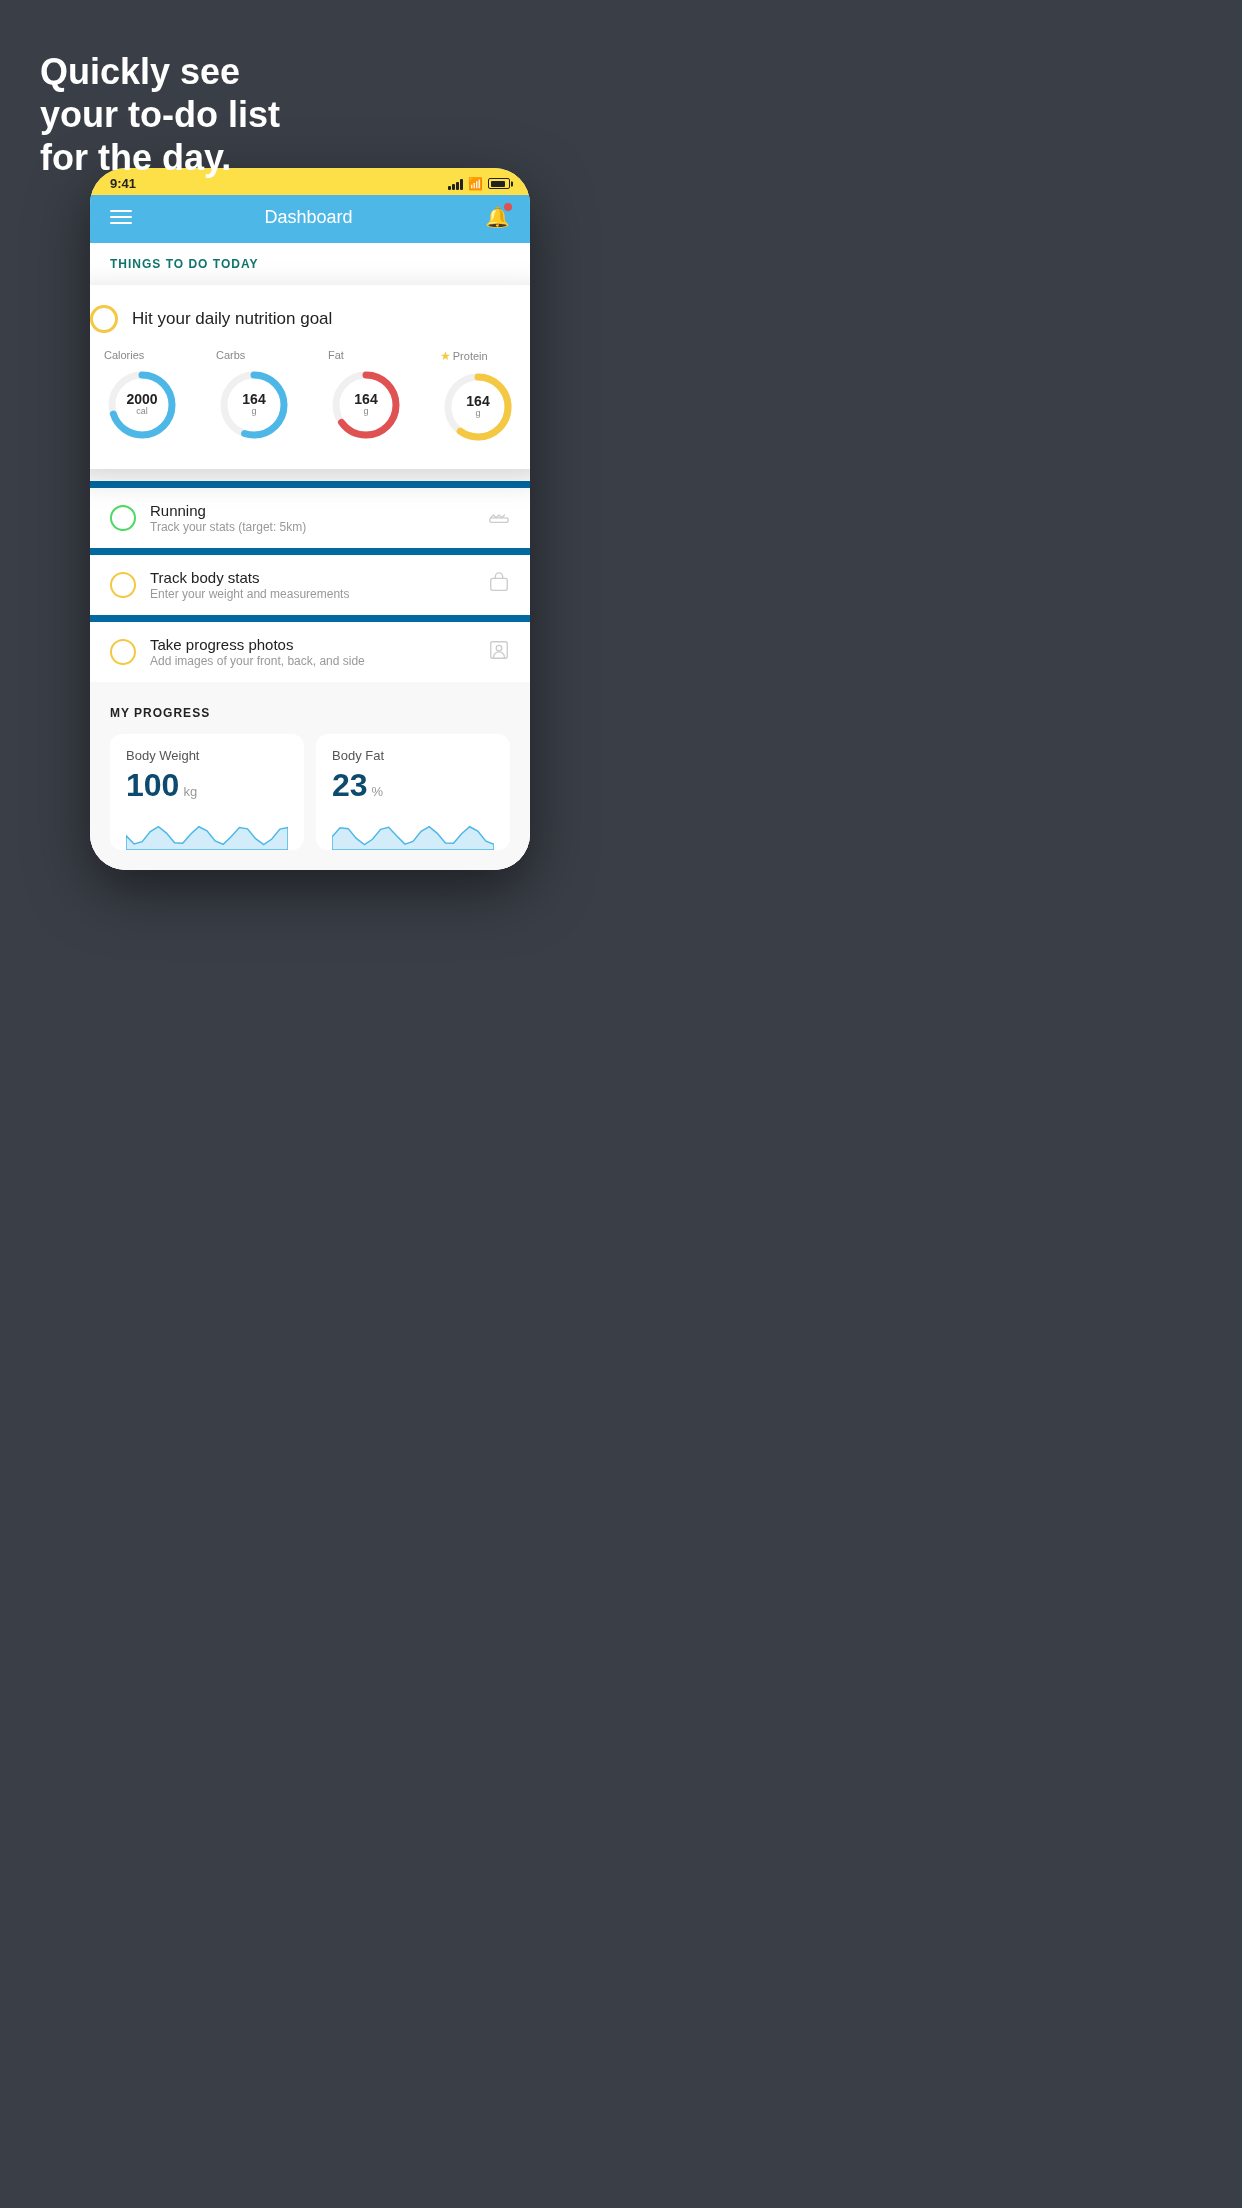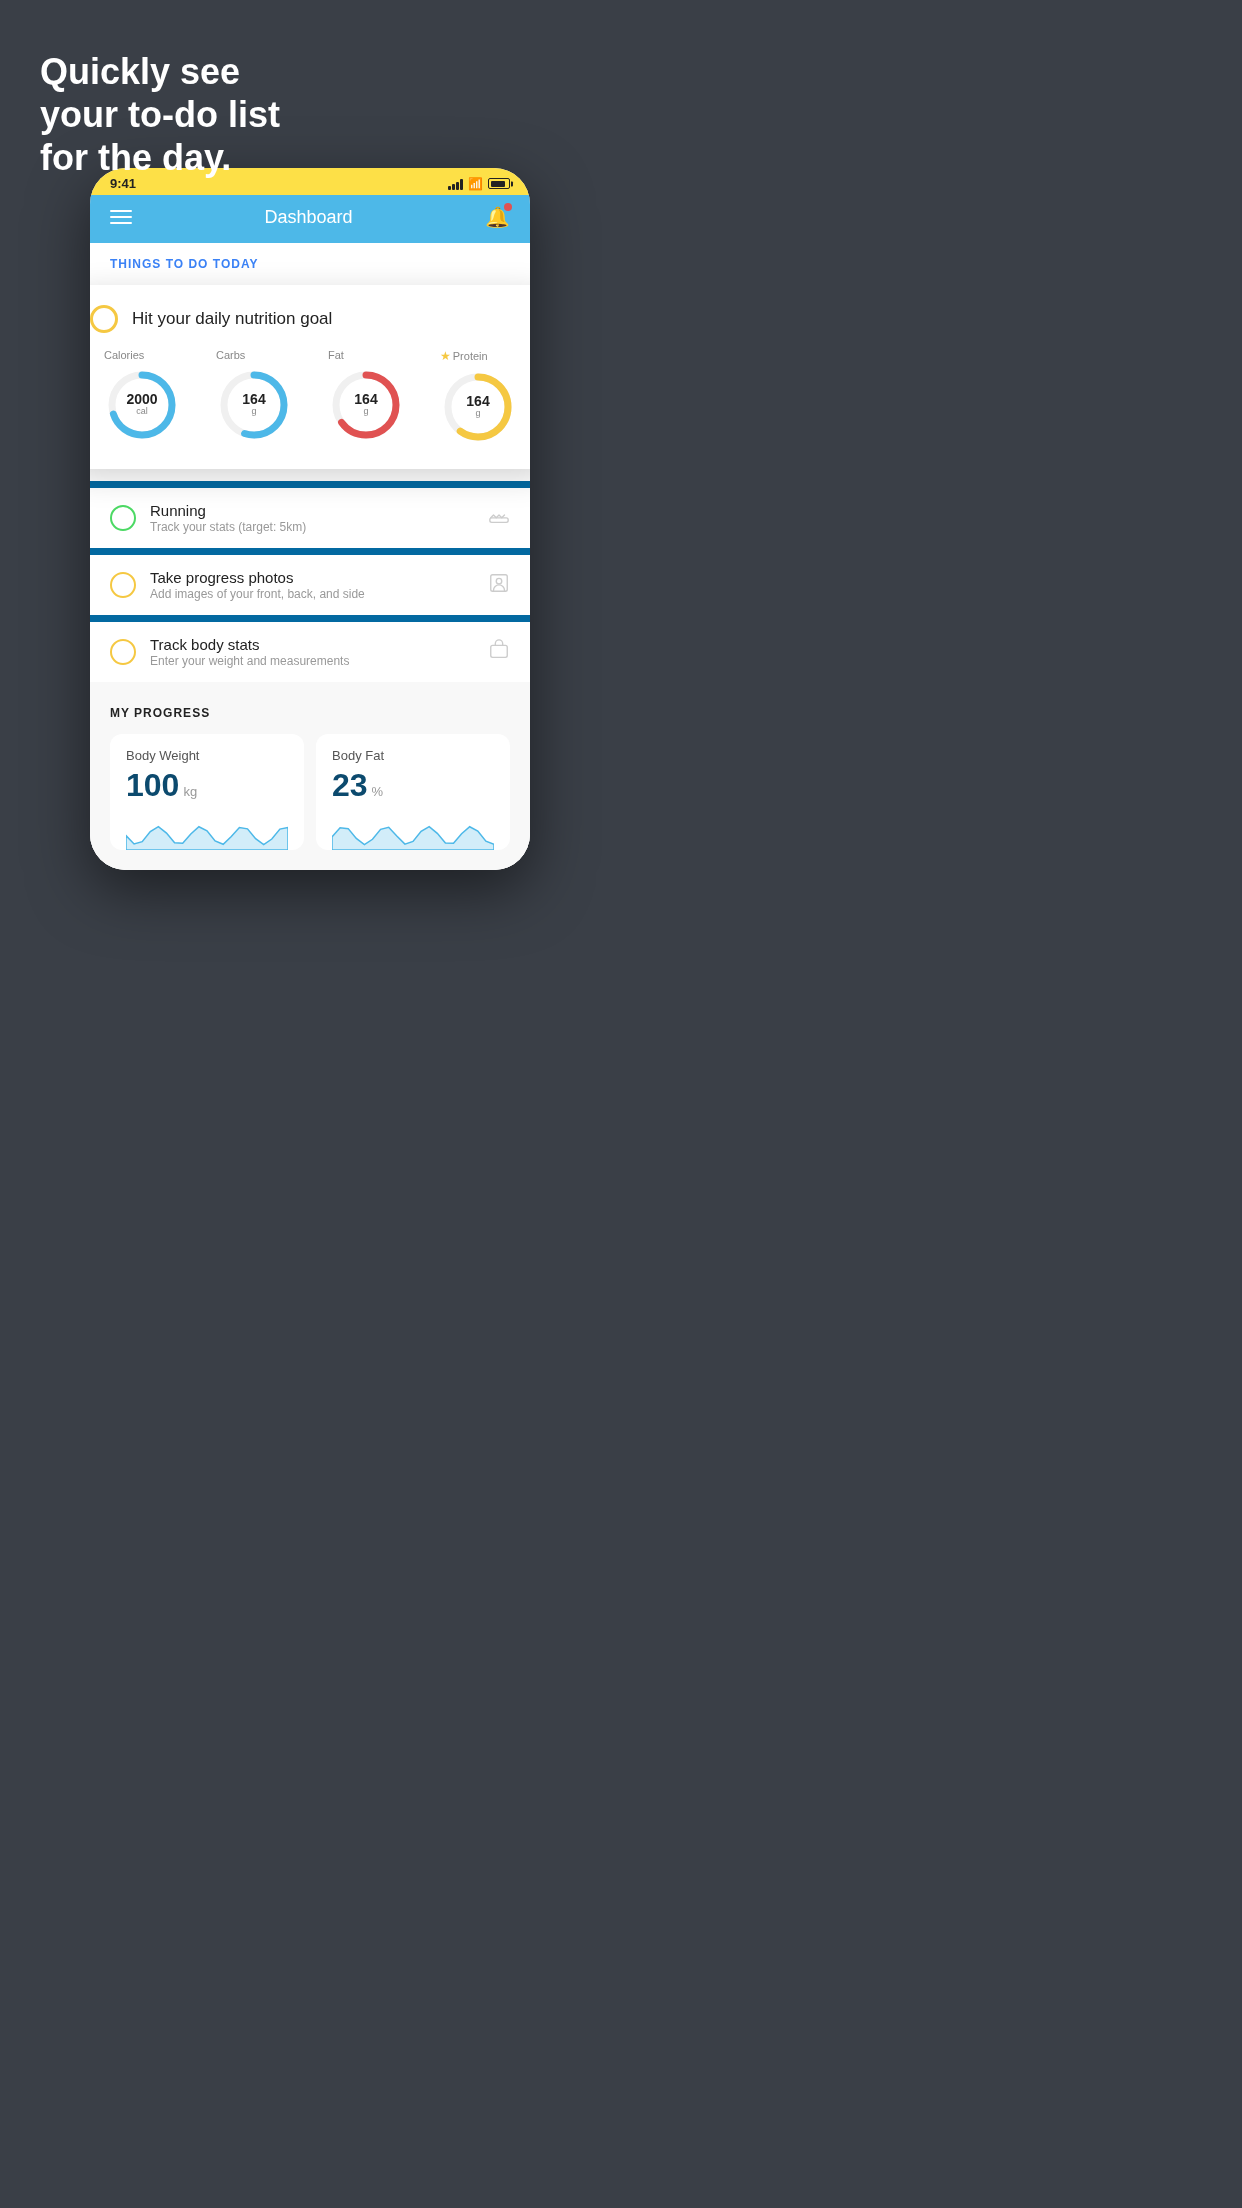--- a/index.html
+++ b/index.html
@@ -101,21 +101,21 @@
     .app-content {
       background: #fff;
       position: relative;
     }
 
     .things-header {
       padding: 14px 20px 10px;
       font-size: 12px;
       font-weight: 700;
       letter-spacing: 1px;
-      color: #3b82f6;
+      color: #0f766e;
       background: #fff;
     }
 
     
     .nutrition-card {
       position: absolute;
       top: 42px;
       left: -20px;
       right: -20px;
       background: #fff;
@@ -449,38 +449,38 @@
             <div class="todo-subtitle">Track your stats (target: 5km)</div>
           </div>
           <div class="todo-icon"><svg width="22" height="22" viewBox="0 0 24 24" fill="none" stroke="#ccc" stroke-width="1.5" stroke-linecap="round" stroke-linejoin="round">
               <path d="M3 14l3-3 3 3 3-3 3 3 3-3"></path>
               <rect x="2" y="14" width="20" height="5" rx="2"></rect>
             </svg></div>
         </div>
         <div class="todo-item">
           <div class="todo-circle yellow"></div>
           <div class="todo-text-wrap">
-            <div class="todo-title">Take progress photos</div>
-            <div class="todo-subtitle">Add images of your front, back, and side</div>
+            <div class="todo-title">Track body stats</div>
+            <div class="todo-subtitle">Enter your weight and measurements</div>
           </div>
           <div class="todo-icon"><svg width="22" height="22" viewBox="0 0 24 24" fill="none" stroke="#ccc" stroke-width="1.5" stroke-linecap="round" stroke-linejoin="round">
-              <rect x="3" y="3" width="18" height="18" rx="2"></rect>
-              <circle cx="12" cy="10" r="3"></circle>
-              <path d="M6 21v-1a6 6 0 0112 0v1"></path>
+              <rect x="3" y="7" width="18" height="13" rx="2"></rect>
+              <path d="M8 7V5a4 4 0 018 0v2"></path>
             </svg></div>
         </div>
         <div class="todo-item">
           <div class="todo-circle yellow"></div>
           <div class="todo-text-wrap">
-            <div class="todo-title">Track body stats</div>
-            <div class="todo-subtitle">Enter your weight and measurements</div>
+            <div class="todo-title">Take progress photos</div>
+            <div class="todo-subtitle">Add images of your front, back, and side</div>
           </div>
           <div class="todo-icon"><svg width="22" height="22" viewBox="0 0 24 24" fill="none" stroke="#ccc" stroke-width="1.5" stroke-linecap="round" stroke-linejoin="round">
-              <rect x="3" y="7" width="18" height="13" rx="2"></rect>
-              <path d="M8 7V5a4 4 0 018 0v2"></path>
+              <rect x="3" y="3" width="18" height="18" rx="2"></rect>
+              <circle cx="12" cy="10" r="3"></circle>
+              <path d="M6 21v-1a6 6 0 0112 0v1"></path>
             </svg></div>
         </div>
       </div>
 
     <div class="progress-section">
       <div class="progress-title">MY PROGRESS</div>
       <div class="progress-cards" id="progress-cards-container">
       <div class="progress-card">
             <div class="progress-card-title">Body Weight</div>
             <div class="progress-value-row">

